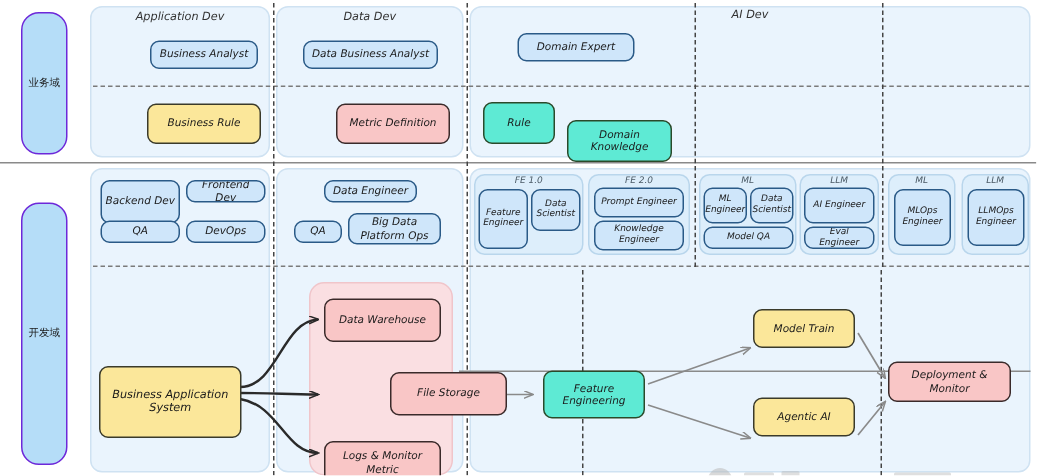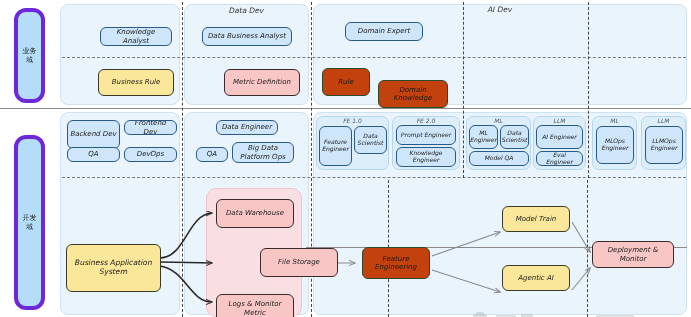--- a/index.html
+++ b/index.html
@@ -28,22 +28,22 @@
     line-height: 1.15;
     padding: 1px 2px;
     font-style: italic;
     color: #1a1a1a;
     white-space: normal;
     overflow: hidden;
   }
   .blue   { background: #cfe6fa; border-color: #2a5a87; }
   .yellow { background: #fbe79a; border-color: #3a3a2a; }
   .pink   { background: #f9c6c6; border-color: #3a2a2a; }
-  .green  { background: #c2410c; border-color: #2a4a2a; }
-  .sidebar{ background: #b5ddf8; border: 4px solid #6d28d9; border-radius: 12px; }
+  .green  { background: #5eead4; border-color: #2a4a2a; }
+  .sidebar{ background: #b5ddf8; border: 1px solid #6d28d9; border-radius: 12px; }
 
   
   .lane {
     position: absolute;
     background: #eaf4fd;
     border: 1px solid #cfe2f2;
     border-radius: 8px;
   }
   .lane-title {
     position: absolute;
@@ -95,20 +95,21 @@
 </style>
 </head>
 <body>
 
 <div id="canvas">
 
   <div class="lane" style="left:60px; top:4px; width:120px; height:101px;"></div>
   <div class="lane" style="left:184px; top:4px; width:125px; height:101px;"></div>
   <div class="lane" style="left:313px; top:4px; width:374px; height:101px;"></div>
 
+  <div class="lane-title" style="left:60px; top:6px; width:120px;">Application Dev</div>
   <div class="lane-title" style="left:184px; top:6px; width:125px;">Data Dev</div>
   <div class="lane-title" style="left:313px; top:5px; width:374px;">AI Dev</div>
 
   <div class="lane" style="left:60px; top:112px; width:120px; height:203px;"></div>
   <div class="lane" style="left:184px; top:112px; width:125px; height:203px;"></div>
   <div class="lane" style="left:313px; top:112px; width:374px; height:203px;"></div>
 
   <div class="hdash" style="left:62px; top:57px; width:624px;"></div>
   <div class="hsolid" style="left:0px; top:108px; width:691px;"></div>
   <div class="hdash" style="left:62px; top:177px; width:624px;"></div>
@@ -117,21 +118,21 @@
   <div class="vdash" style="left:182px; top:2px; height:315px;"></div>
   <div class="vdash" style="left:311px; top:2px; height:315px;"></div>
   <div class="vdash" style="left:463px; top:2px; height:176px;"></div>
   <div class="vdash" style="left:588px; top:2px; height:176px;"></div>
   <div class="vdash" style="left:388px; top:180px; height:137px;"></div>
   <div class="vdash" style="left:587px; top:180px; height:137px;"></div>
 
   <div class="node sidebar" style="left:14px; top:8px; width:31px; height:95px; font-size:7px; font-style:normal;">业务域</div>
   <div class="node sidebar" style="left:14px; top:135px; width:31px; height:175px; font-size:7px; font-style:normal;">开发域</div>
 
-  <div class="node blue" style="left:100px; top:27px; width:72px; height:19px;">Knowledge Analyst</div>
+  <div class="node blue" style="left:100px; top:27px; width:72px; height:19px;">Business Analyst</div>
   <div class="node blue" style="left:202px; top:27px; width:90px; height:19px;">Data Business Analyst</div>
   <div class="node blue" style="left:345px; top:22px; width:78px; height:19px;">Domain Expert</div>
 
   <div class="node yellow" style="left:98px; top:69px; width:76px; height:27px;">Business Rule</div>
   <div class="node pink" style="left:224px; top:69px; width:76px; height:27px;">Metric Definition</div>
   <div class="node green" style="left:322px; top:68px; width:48px; height:28px;">Rule</div>
   <div class="node green" style="left:378px; top:80px; width:70px; height:28px;">Domain Knowledge</div>
 
   <div class="node blue" style="left:67px; top:120px; width:53px; height:29px;">Backend Dev</div>
   <div class="node blue" style="left:124px; top:120px; width:53px; height:15px;">Frontend Dev</div>

